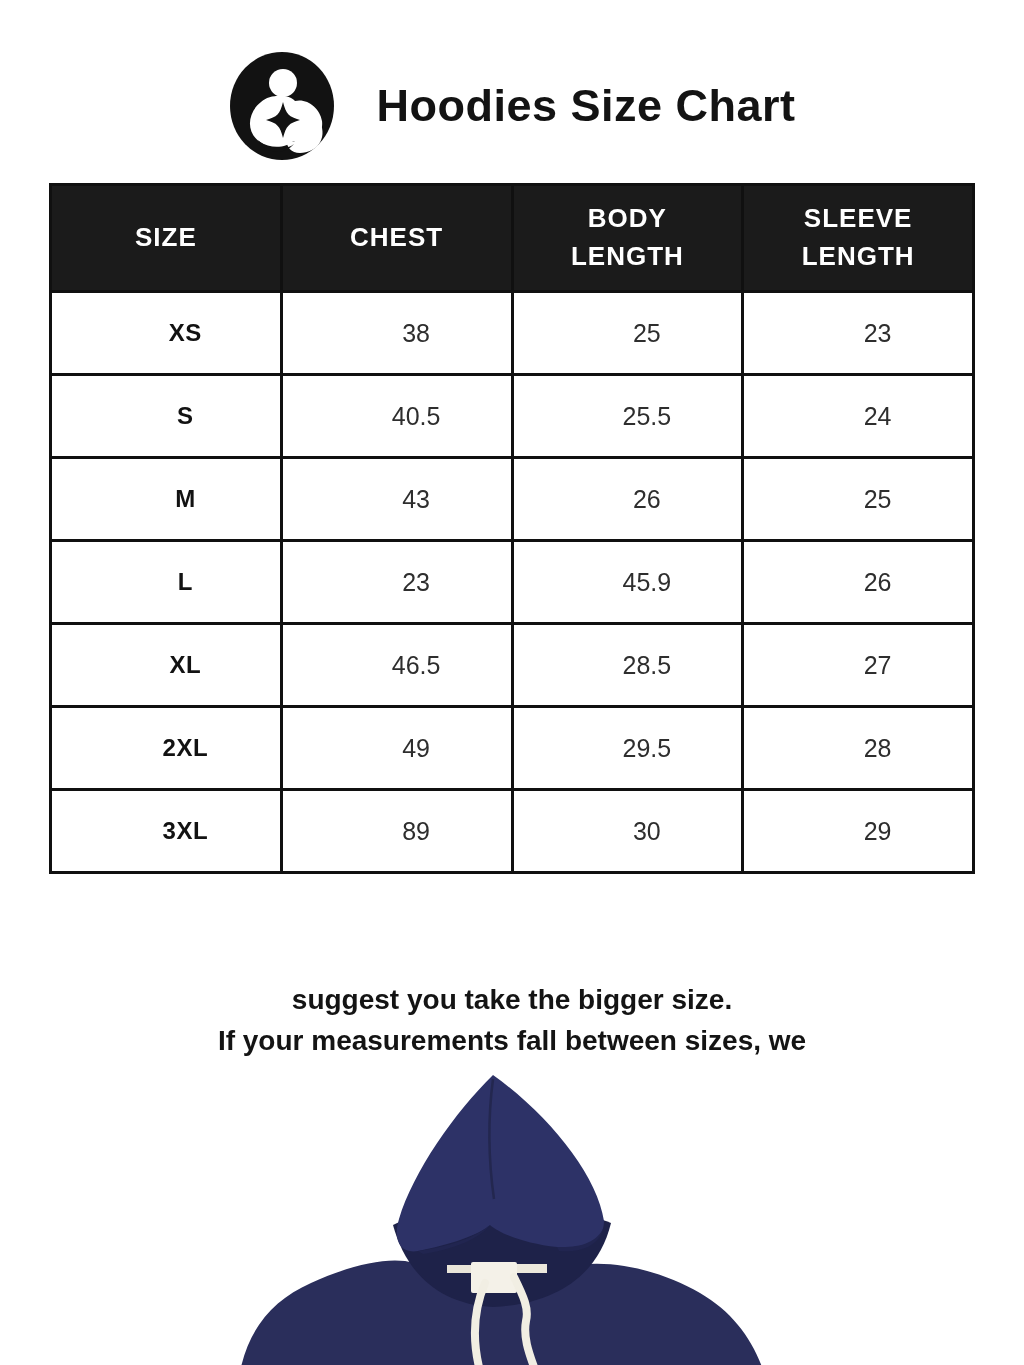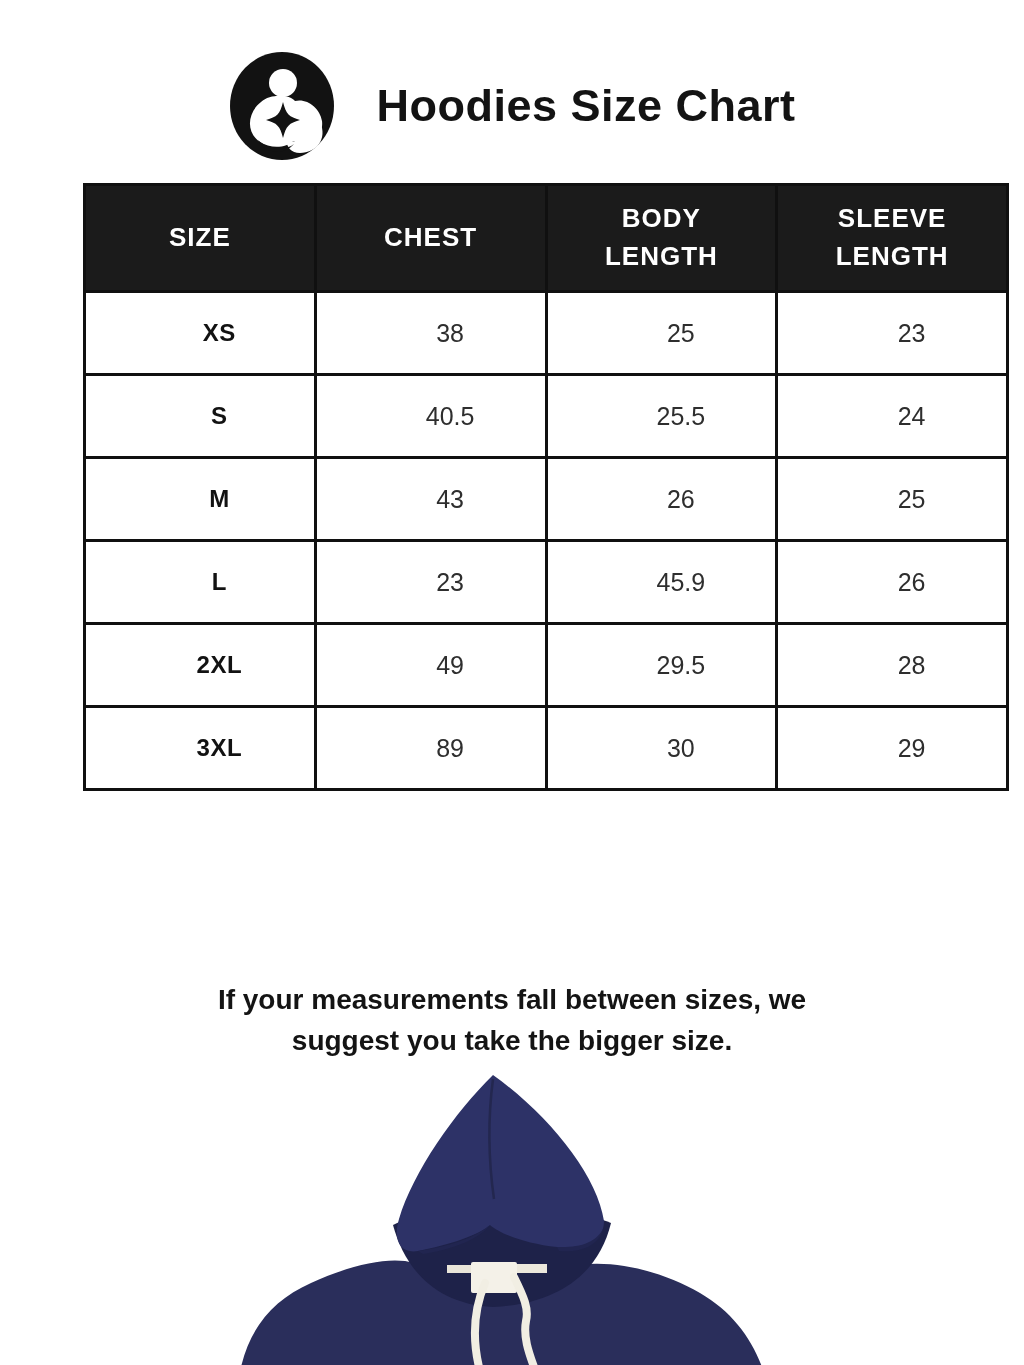--- a/index.html
+++ b/index.html
@@ -32,21 +32,20 @@
   }
 
   
   .size-table {
     position:absolute;
     top:183px;
     left:49px;
     width:926px;
     border-collapse:collapse;
     table-layout:fixed;
-    margin-left:34px;
   }
   .size-table th, .size-table td {
     border:3px solid #101010;
     text-align:center;
     vertical-align:middle;
   }
   .size-table th {
     height:107px;
     background:#1b1b1b;
     color:#ffffff;
@@ -152,37 +151,43 @@
         <td>26</td>
         <td>25</td>
       </tr>
       <tr>
         <td class="size-cell">L</td>
         <td>23</td>
         <td>45.9</td>
         <td>26</td>
       </tr>
       <tr>
+        <td class="size-cell">XL</td>
+        <td>46.5</td>
+        <td>28.5</td>
+        <td>27</td>
+      </tr>
+      <tr>
         <td class="size-cell">2XL</td>
         <td>49</td>
         <td>29.5</td>
         <td>28</td>
       </tr>
       <tr>
         <td class="size-cell">3XL</td>
         <td>89</td>
         <td>30</td>
         <td>29</td>
       </tr>
     </tbody>
   </table>
 
   <div class="note">
+    <div>suggest you take the bigger size.</div>
     <div>If your measurements fall between sizes, we</div>
-    <div>suggest you take the bigger size.</div>
   </div>
 
   <div class="hoodie-wrap">
     <svg viewBox="0 0 570 310" width="570" height="310" aria-hidden="true">
 
       <path d="M 14 310
                C 24 268, 48 242, 84 226
                C 126 207, 164 199, 187 206
                C 216 214, 241 220, 266 221
                C 296 220, 323 213, 350 208

